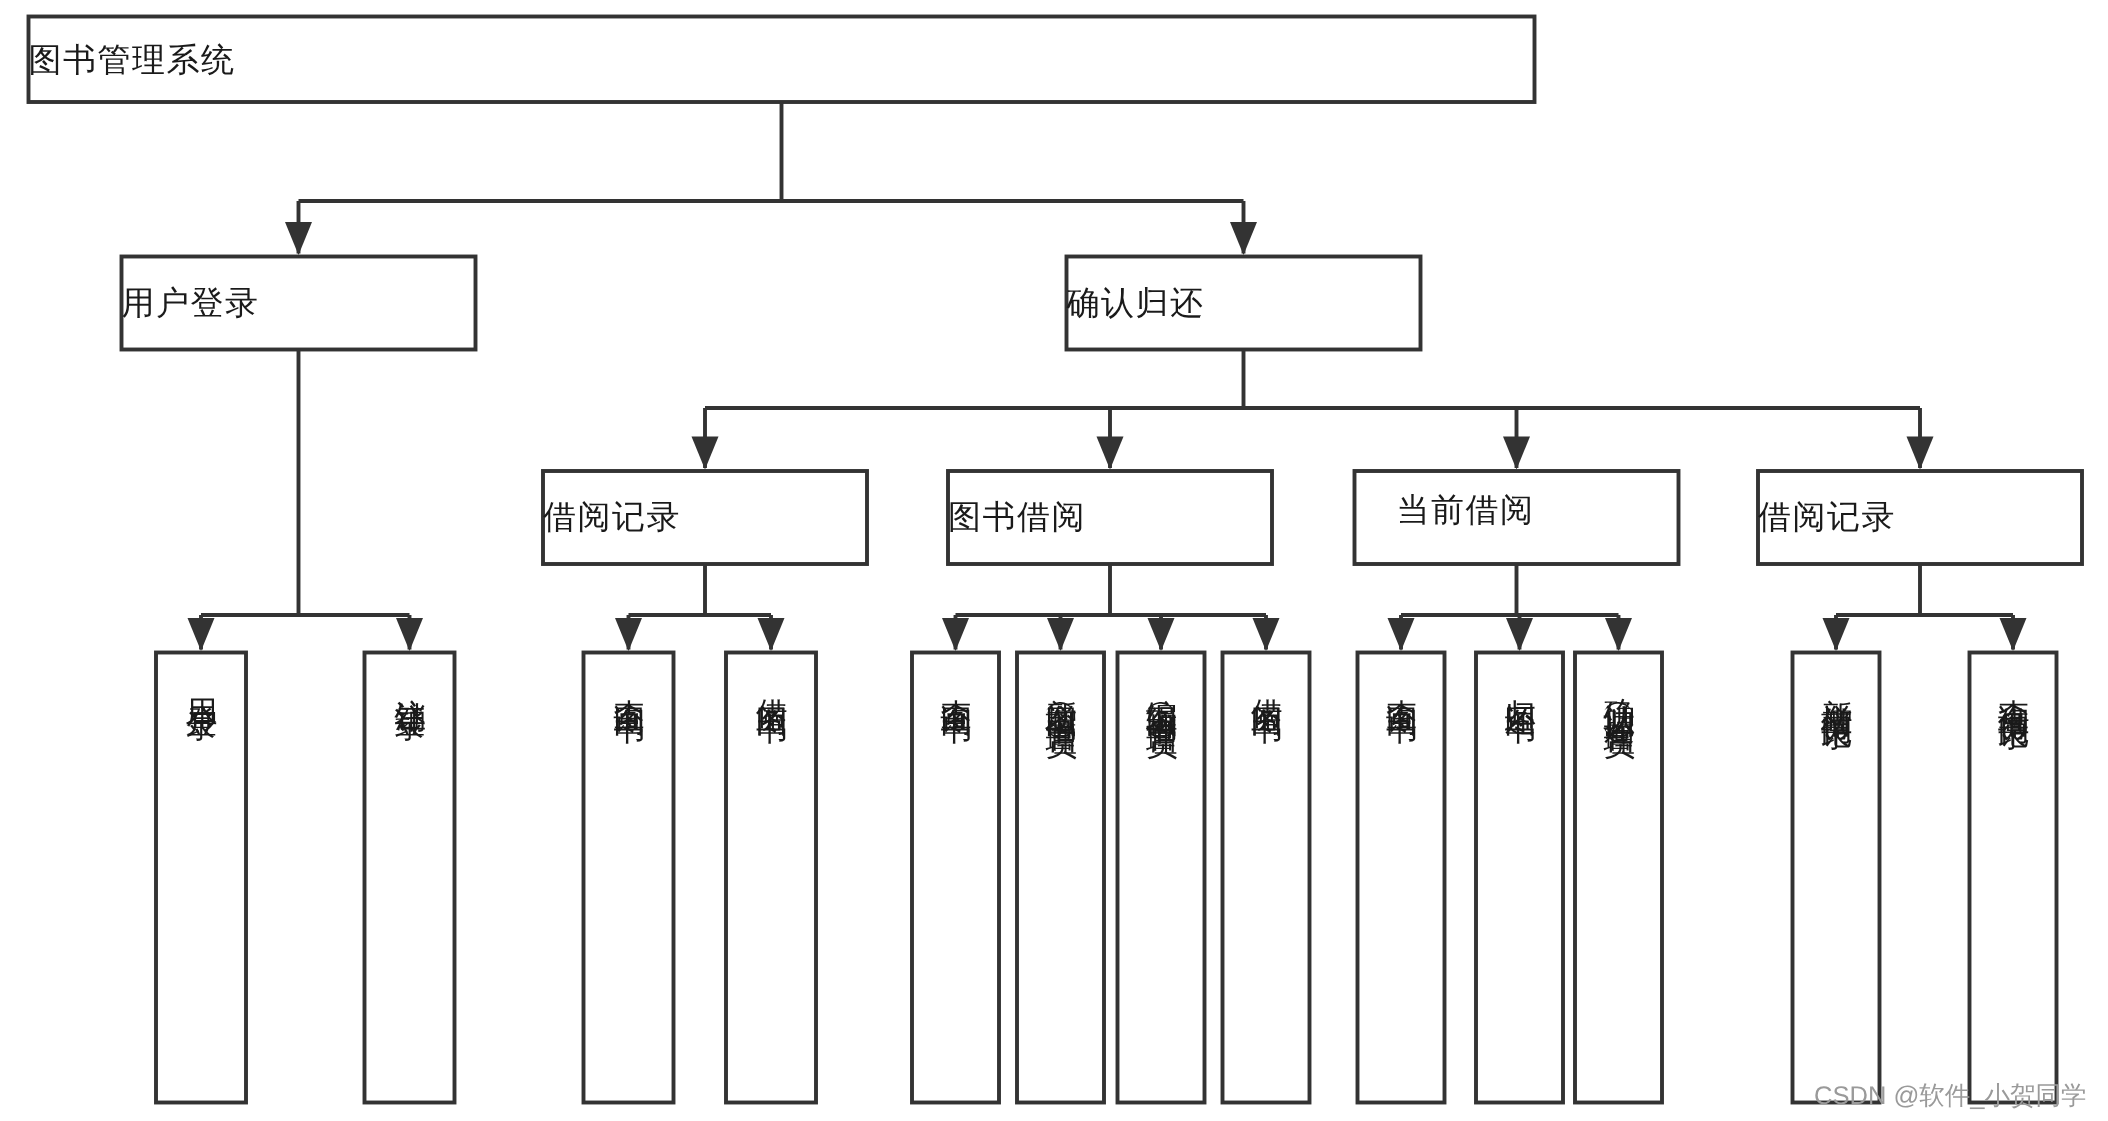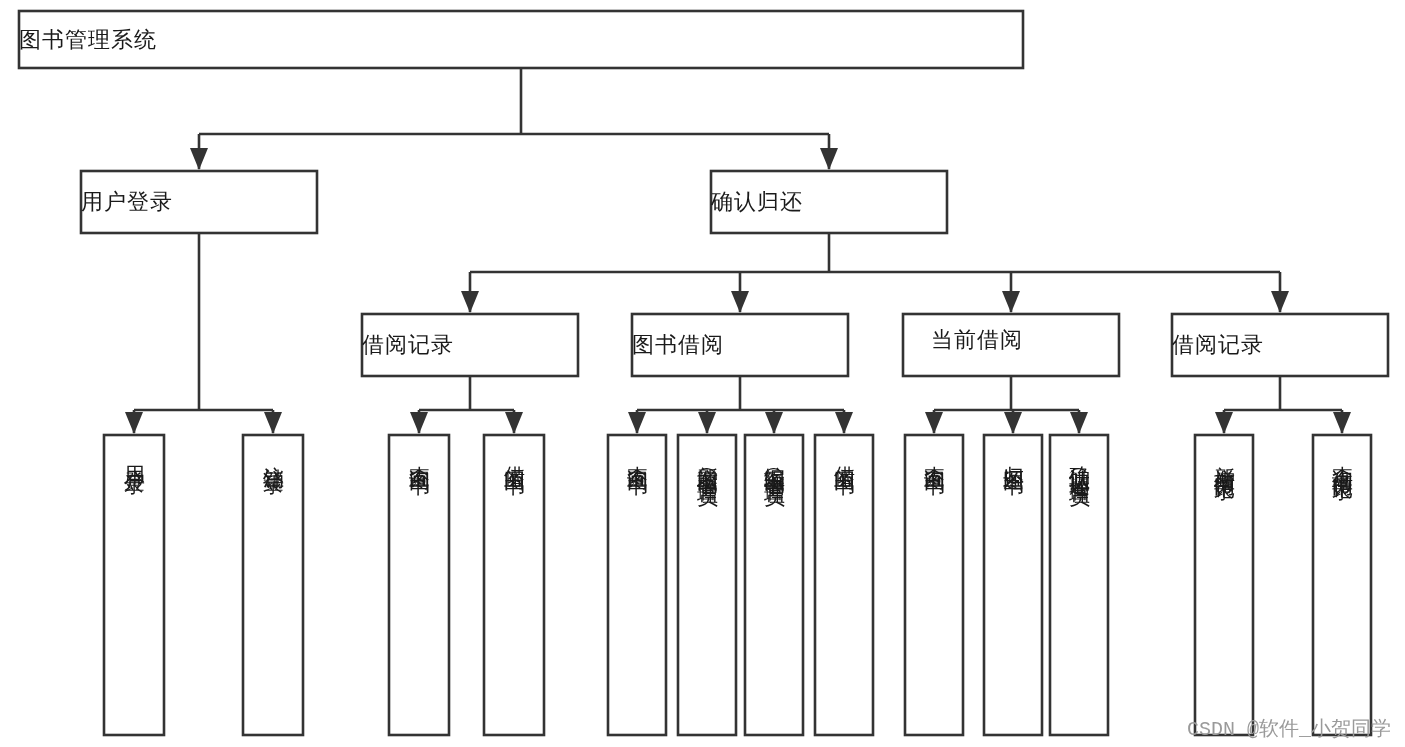--- a/index.html
+++ b/index.html
@@ -65,22 +65,22 @@
     font-family: "DejaVu Sans", "Liberation Sans", sans-serif;
     font-size: 22px;
     color: #1a1a1a;
     white-space: nowrap;
     letter-spacing: 1px;
   }
   #watermark {
     position: absolute;
     right: 14px;
     bottom: 5px;
-    font-family: Liberation Mono, monospace;
-    font-size: 20px;
+    font-family: Liberation Sans, sans-serif;
+    font-size: 17px;
     color: #9a9a9a;
     white-space: nowrap;
     pointer-events: none;
   }
 </style>
 </head>
 <body>
 
 <div id="chart-root">
 

